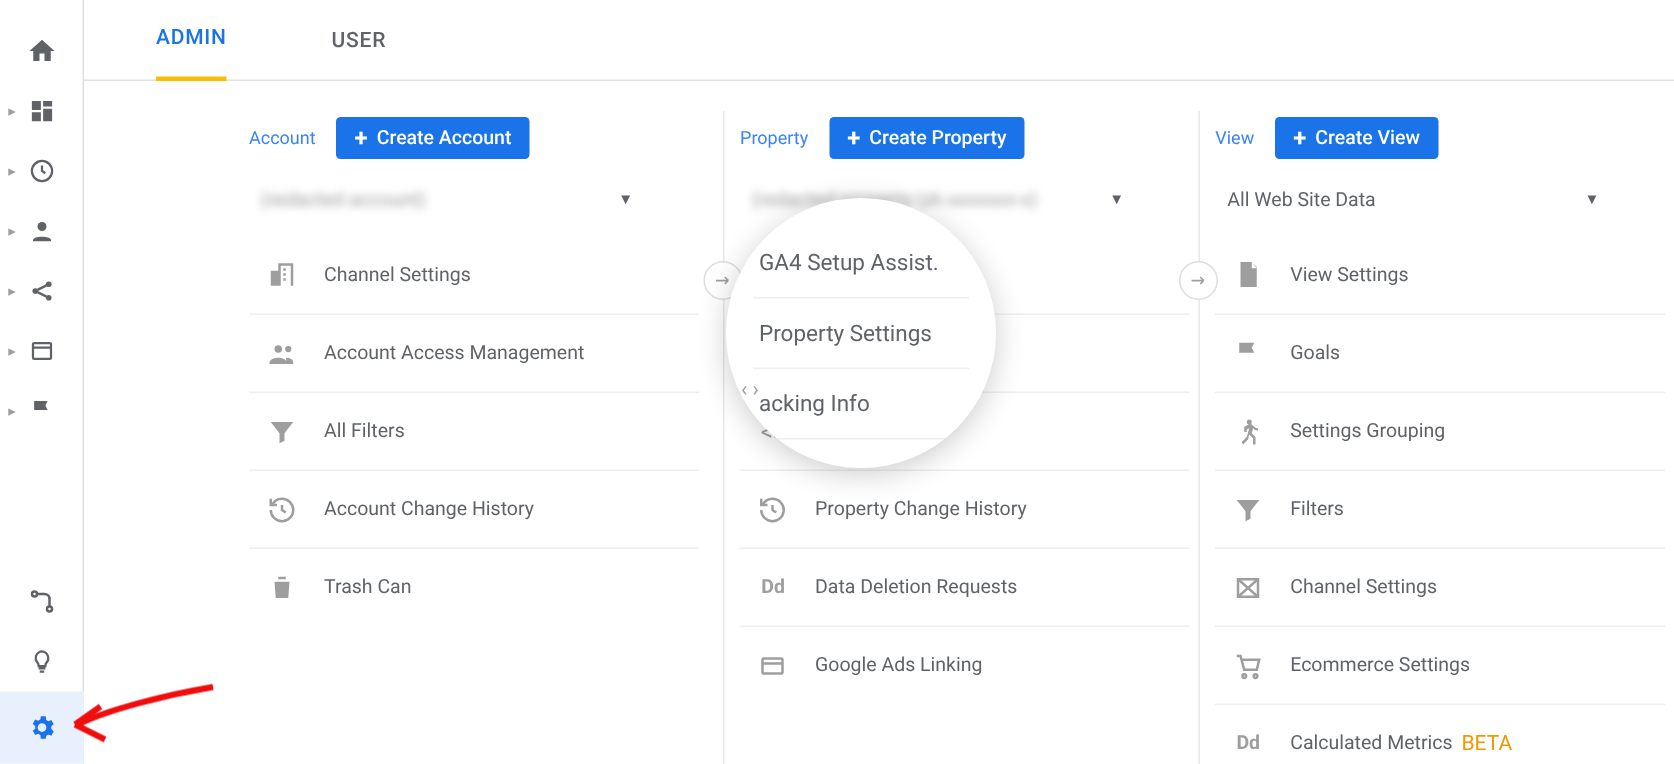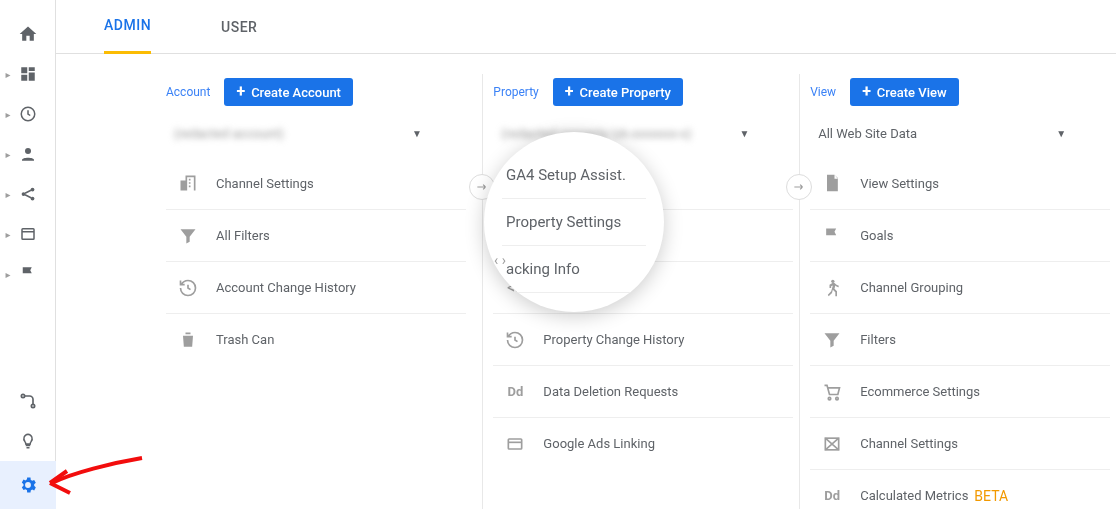--- a/index.html
+++ b/index.html
@@ -296,20 +296,30 @@
           <span class="ico">
             <svg width="20" height="20" viewBox="0 0 24 24" fill="#9e9e9e">
                 <path d="M3 21V9h6V3h12v18zM11 5v16h8V5zm2 2h2v2h-2zm0 4h2v2h-2zm0 4h2v2h-2zM5 11h2v2H5zm0 4h2v2H5z"></path>
               </svg>
           </span>
           <span>Channel Settings</span>
         </div>
         <div class="menuitem">
           <span class="ico">
             <svg width="20" height="20" viewBox="0 0 24 24" fill="#9e9e9e">
+                <circle cx="9" cy="8" r="3"></circle>
+                <circle cx="17" cy="8" r="2.5"></circle>
+                <path d="M2 19c0-3 5-4 7-4s7 1 7 4v1H2zM15 15c1 0 6 0 6 4v1h-5"></path>
+              </svg>
+          </span>
+          <span>Account Access Management</span>
+        </div>
+        <div class="menuitem">
+          <span class="ico">
+            <svg width="20" height="20" viewBox="0 0 24 24" fill="#9e9e9e">
                 <path d="M3 4h18l-7 9v6l-4 2v-8z"></path>
               </svg>
           </span>
           <span>All Filters</span>
         </div>
         <div class="menuitem">
           <span class="ico">
             <svg width="20" height="20" viewBox="0 0 24 24" fill="none" stroke="#9e9e9e" stroke-width="2">
                 <path d="M3 12a9 9 0 109-9 9 9 0 00-8 5M3 3v5h5"></path>
                 <path d="M12 8v4l3 2"></path>
@@ -422,48 +432,48 @@
           </span>
           <span>Goals</span>
         </div>
         <div class="menuitem">
           <span class="ico">
             <svg width="20" height="20" viewBox="0 0 24 24" fill="#9e9e9e">
                 <circle cx="13" cy="4" r="2"></circle>
                 <path d="M11 22l2-8 3 3v5h2v-6l-3-3 1-4c2 2 4 2 4 2V9s-2 0-4-2l-2-2-5 3v4h2V10l2-1-2 7-4 4 1 2 4-4"></path>
               </svg>
           </span>
-          <span>Channel Grouping</span>
+          <span>Settings Grouping</span>
         </div>
         <div class="menuitem">
           <span class="ico">
             <svg width="20" height="20" viewBox="0 0 24 24" fill="#9e9e9e">
                 <path d="M3 4h18l-7 9v6l-4 2v-8z"></path>
               </svg>
           </span>
           <span>Filters</span>
+        </div>
+        <div class="menuitem">
+          <span class="ico">
+            <svg width="20" height="20" viewBox="0 0 24 24" fill="none" stroke="#9e9e9e" stroke-width="2">
+                <rect x="4" y="5" width="16" height="14"></rect>
+                <path d="M4 5l16 14M20 5L4 19"></path>
+              </svg>
+          </span>
+          <span>Channel Settings</span>
         </div>
         <div class="menuitem">
           <span class="ico">
             <svg width="20" height="20" viewBox="0 0 24 24" fill="none" stroke="#9e9e9e" stroke-width="2">
                 <circle cx="9" cy="20" r="1.5"></circle>
                 <circle cx="18" cy="20" r="1.5"></circle>
                 <path d="M3 4h3l3 11h10l2-8H7"></path>
               </svg>
           </span>
           <span>Ecommerce Settings</span>
-        </div>
-        <div class="menuitem">
-          <span class="ico">
-            <svg width="20" height="20" viewBox="0 0 24 24" fill="none" stroke="#9e9e9e" stroke-width="2">
-                <rect x="4" y="5" width="16" height="14"></rect>
-                <path d="M4 5l16 14M20 5L4 19"></path>
-              </svg>
-          </span>
-          <span>Channel Settings</span>
         </div>
         <div class="menuitem">
           <span class="ico" style="font-weight:700;font-size:13px;">Dd</span>
           <span>Calculated Metrics</span>
           <span class="beta">BETA</span>
         </div>
       </div>
     </div>
 
   </div>

